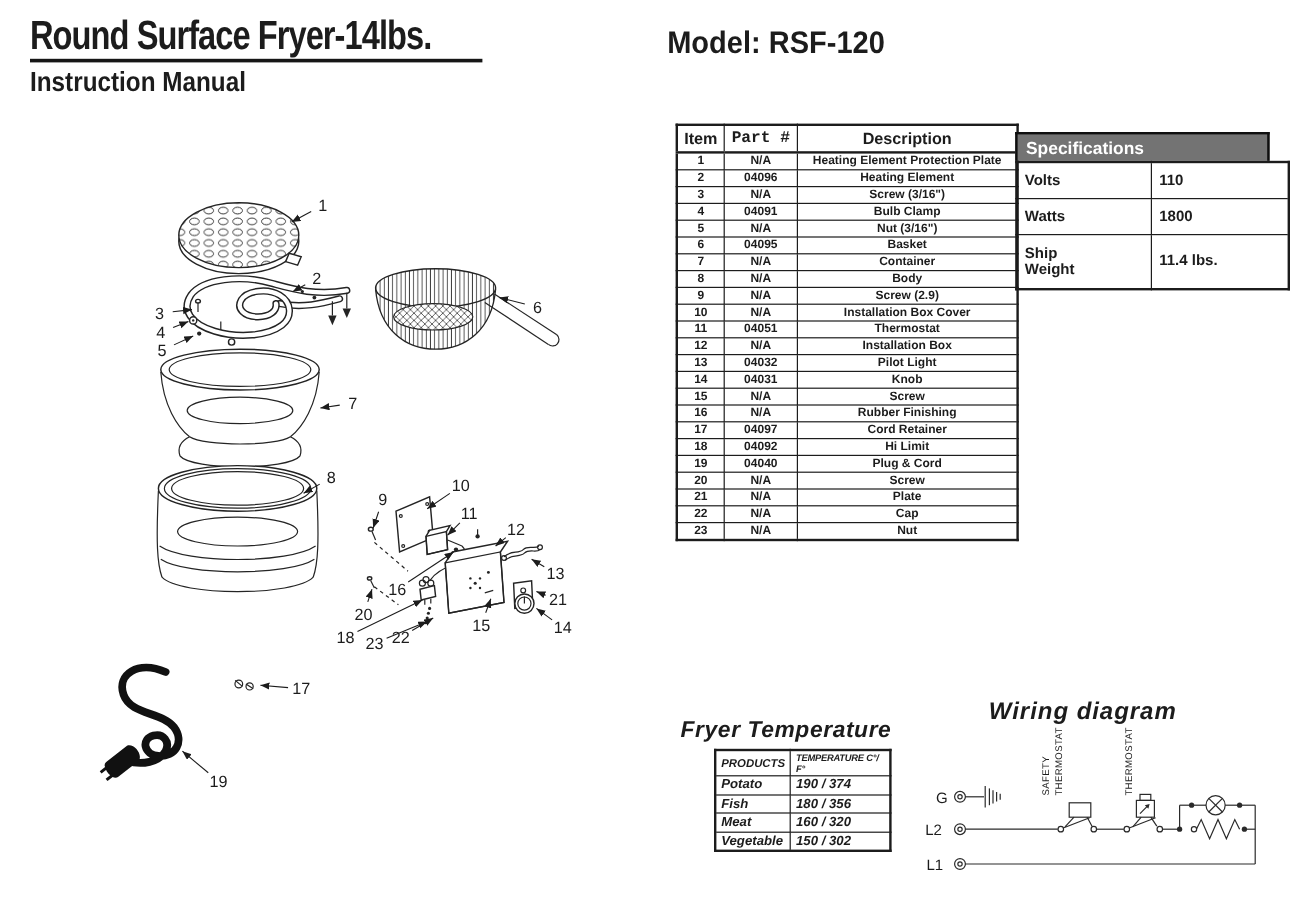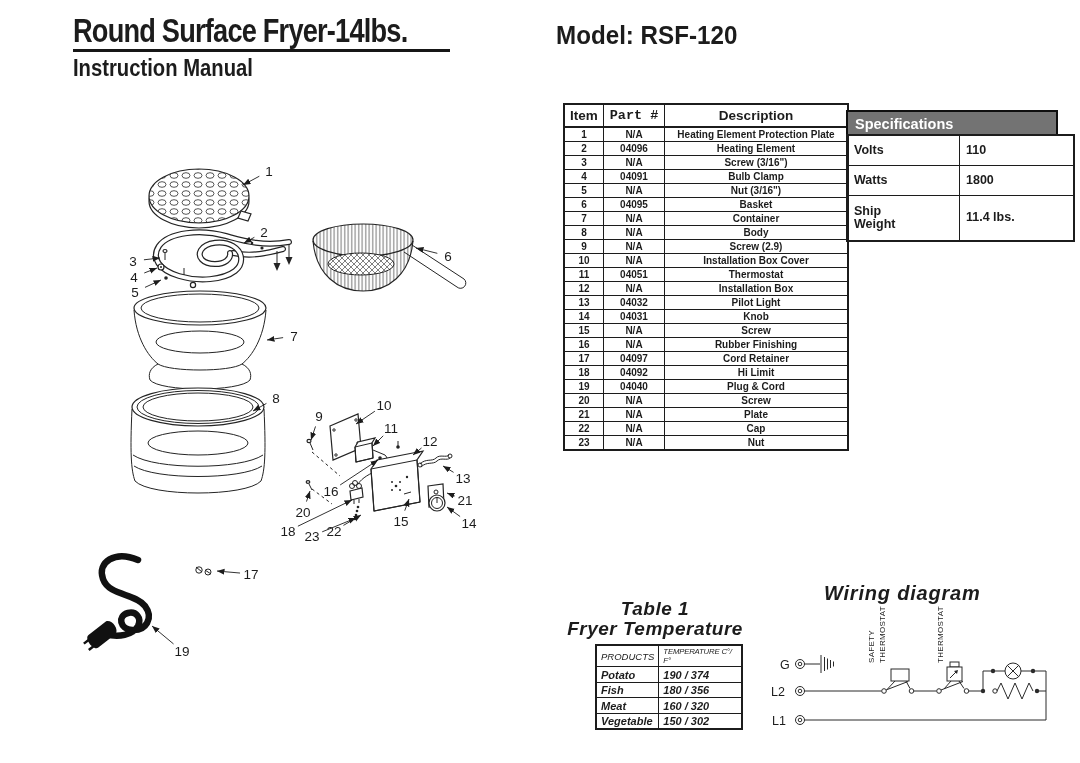--- a/index.html
+++ b/index.html
@@ -1,20 +1,20 @@
 <!DOCTYPE html>
 <html><head>
 <meta charset="utf-8">
 <style>
   html,body{margin:0;padding:0;}
   body{width:1080px;height:763px;position:relative;background:#ffffff;
        font-family:"Liberation Sans","DejaVu Sans",sans-serif;color:#1c1c1c;overflow:hidden;}
 
   
-  #title-block{position:absolute;left:25px;top:12px;width:430px;margin-left:48px;}
+  #title-block{position:absolute;left:25px;top:12px;width:430px;}
   #page-title{font-size:34px;font-weight:bold;letter-spacing:-1px;white-space:nowrap;
               transform:scaleX(.8);transform-origin:left top;margin:0;line-height:1.1;}
   #title-underline{width:377px;height:3px;background:#161616;margin-top:0px;}
   #subtitle{font-size:23px;font-weight:bold;white-space:nowrap;margin:3px 0 0 0;
             transform:scaleX(.88);transform-origin:left top;}
   #model-title{position:absolute;left:556px;top:20px;font-size:26px;font-weight:bold;
                transform:scaleX(.93);transform-origin:left top;white-space:nowrap;}
 
   
   #parts-table{position:absolute;left:563px;top:103px;border-collapse:collapse;
@@ -40,21 +40,21 @@
   #specs-table tr.multi2 td{height:40px;}
   #specs-table tr.multi3 td{height:44px;}
 
   
   #temp-block{position:absolute;left:565px;top:599px;width:180px;}
   .temp-title{font-size:19px;font-weight:bold;font-style:italic;text-align:center;
               letter-spacing:.5px;line-height:1.06;}
   #temp-table{border-collapse:collapse;border:2px solid #1c1c1c;margin:5px 0 0 30px;
               font-style:italic;table-layout:fixed;}
   #temp-table th,#temp-table td{border:1px solid #1c1c1c;text-align:left;padding:1px 4px;}
-  #temp-table th{font-weight:normal;height:13px;}
+  #temp-table th{font-weight:bold;height:13px;}
   .th-products{width:42px;font-size:9.5px;}
   .th-temp{width:74px;font-size:7.8px;letter-spacing:-0.2px;}
   #temp-table td{font-size:11px;font-weight:bold;height:12.5px;}
 
   
   #wiring-title{position:absolute;left:824px;top:582px;font-size:20px;font-weight:bold;
                 font-style:italic;letter-spacing:.8px;white-space:nowrap;}
   #wiring-svg{position:absolute;left:770px;top:598px;}
   .w{stroke:#2a2a2a;stroke-width:1;fill:none;}
   .wfill{fill:#2a2a2a;stroke:none;}
@@ -222,21 +222,20 @@
         <tr class="multi2">
           <td class="lbl">Ship
 Weight</td>
           <td class="val">11.4 lbs.</td>
         </tr>
       </tbody>
   </table>
 </div>
 
 <div id="temp-block">
-  <div class="temp-title">Table 1</div>
   <div class="temp-title">Fryer Temperature</div>
   <table id="temp-table">
     <thead>
       <tr>
         <th class="th-products">PRODUCTS</th>
         <th class="th-temp">TEMPERATURE  C°/ F°</th>
       </tr>
     </thead>
     <tbody>
         <tr>

